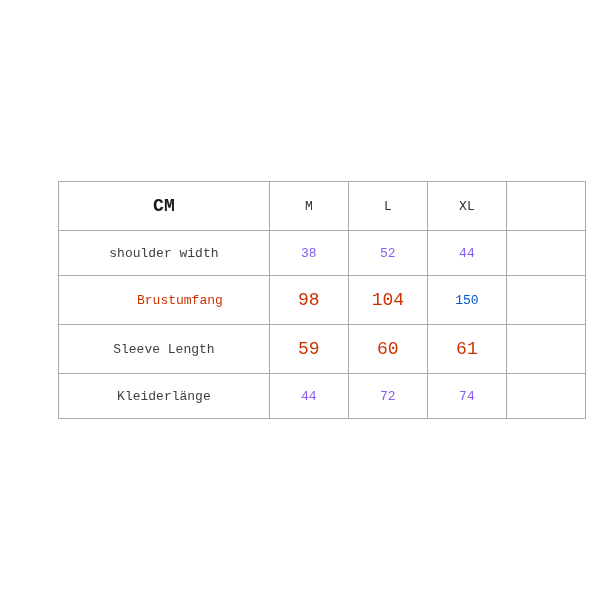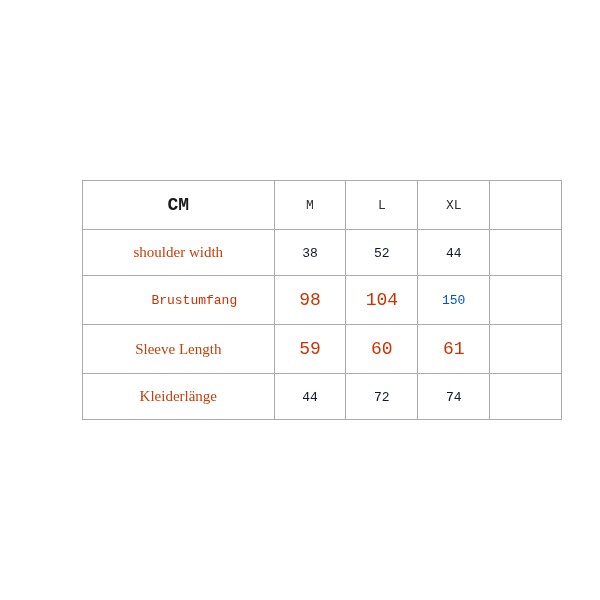--- a/index.html
+++ b/index.html
@@ -12,21 +12,21 @@
       width: 600px;
       height: 600px;
       background: #ffffff;
       display: flex;
       align-items: center;
       justify-content: center;
       font-family: 'Courier New', Courier, monospace;
     }
 
     .table-wrapper {
-      width: 480px;
+      width: 528px;
       margin-left: 44px;
     }
 
     table {
       width: 100%;
       border-collapse: collapse;
       border: 1px solid #aaa;
     }
 
     table td {
@@ -56,27 +56,26 @@
       color: #1a1a1a;
     }
 
     .header-size {
       font-size: 13px;
       font-weight: normal;
       color: #333;
     }
 
     .label-text {
-      color: #c2410c;
-      font-size: 15px;
-      font-family: Liberation Serif, serif;
+      color: #404040;
+      font-size: 13px;
     }
 
     .value-normal {
-      color: #0f172a;
+      color: #8b5cf6;
       font-size: 13px;
       text-align: center;
     }
 
     .value-red {
       color: #cc3300;
       font-size: 18px;
     }
 
     .value-blue {

